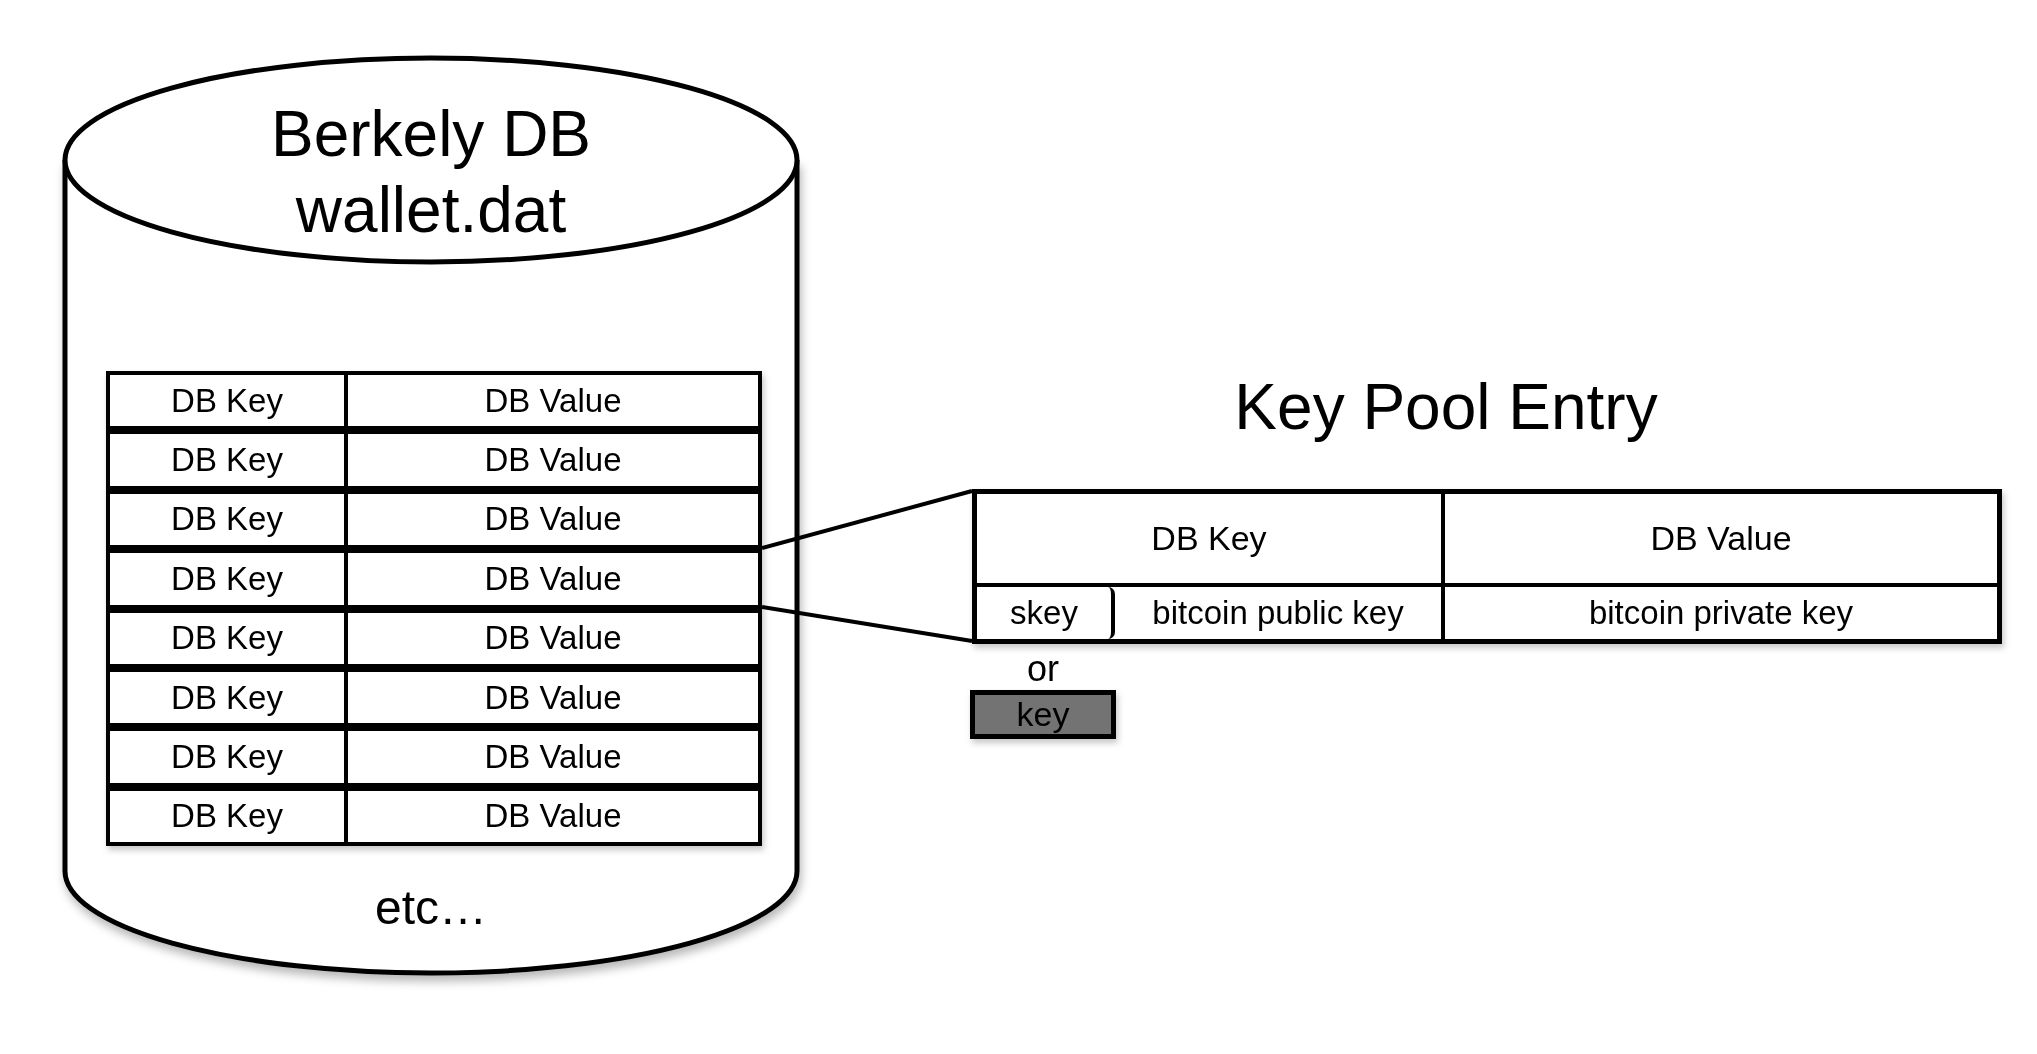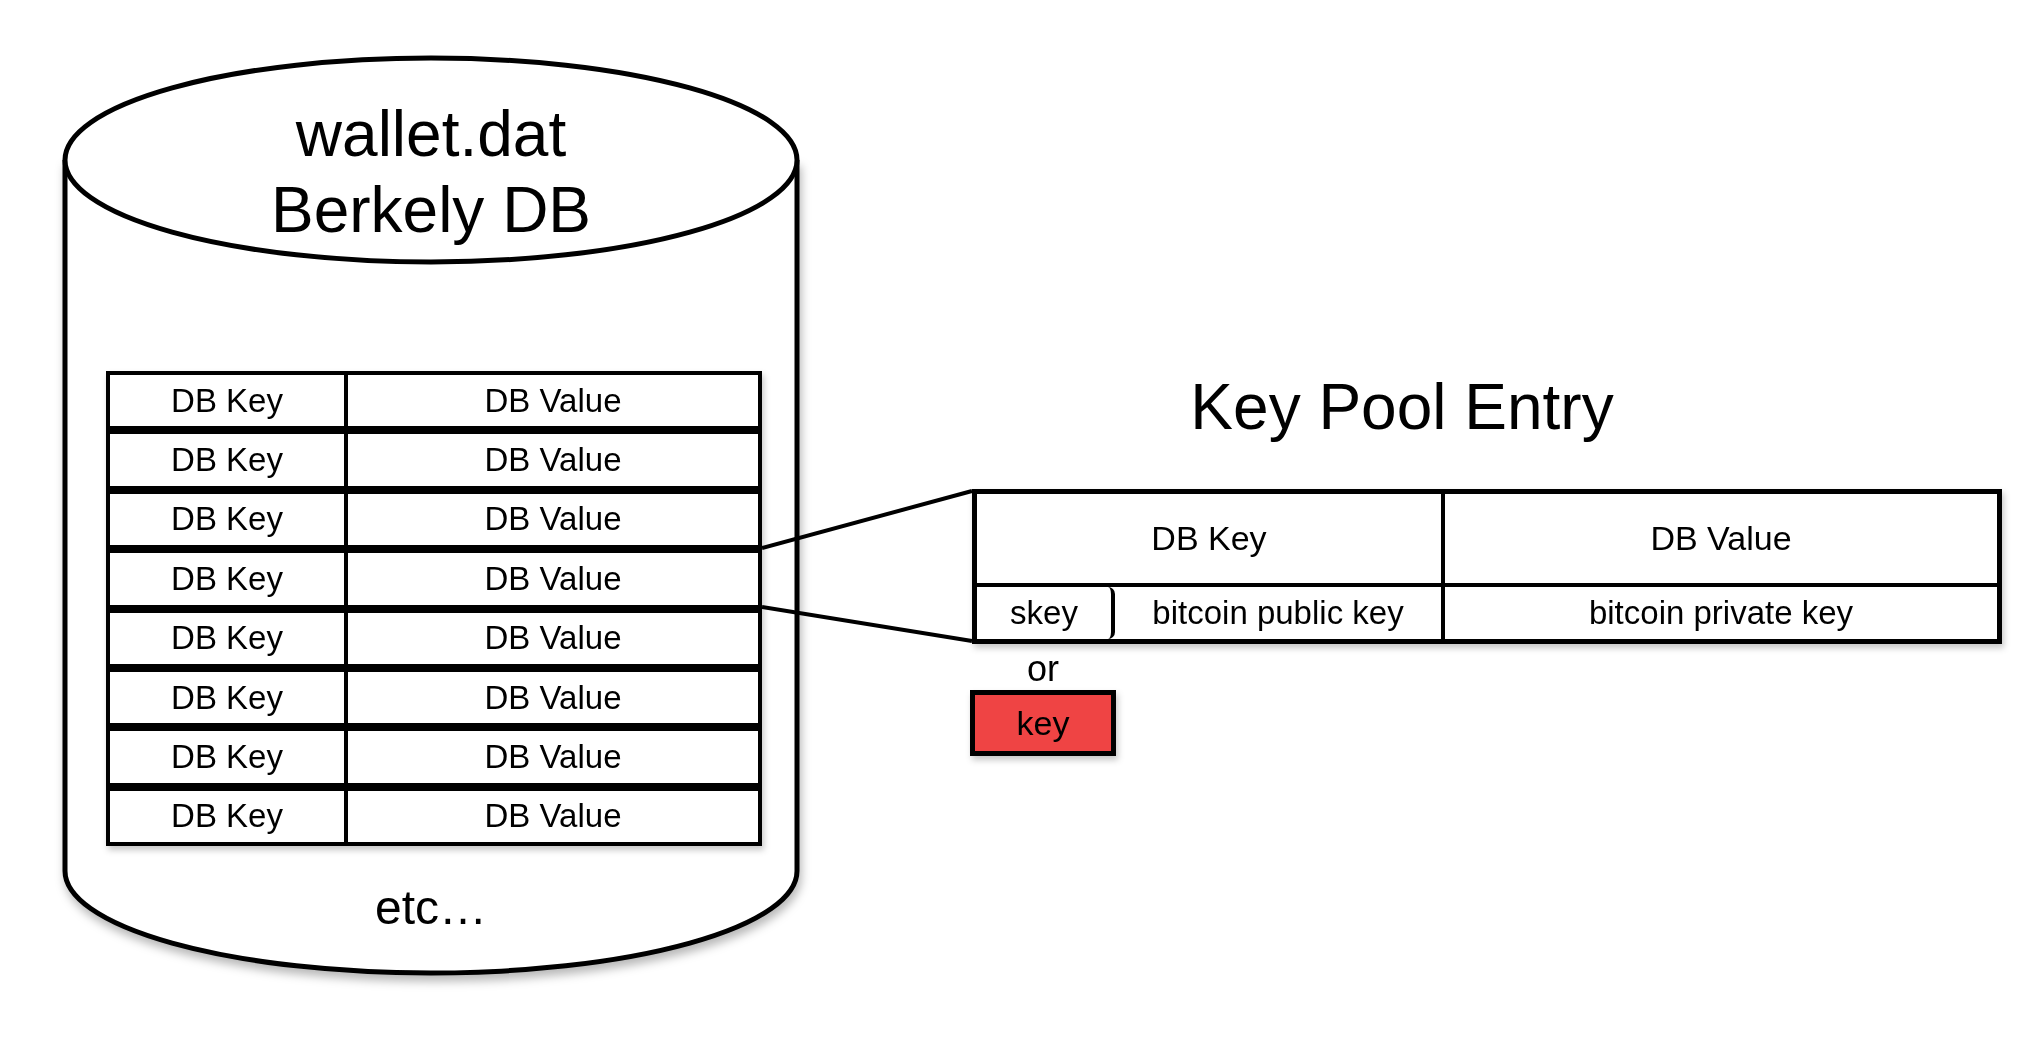--- a/index.html
+++ b/index.html
@@ -35,21 +35,21 @@
   .wkey{width:238px;border-right:4px solid #000;}
   .wval{flex:1;}
 
   .etc-label{
     position:absolute;left:62px;top:880px;width:738px;
     text-align:center;font-size:48px;
   }
 
   
   .kp-title{
-    position:absolute;left:1092px;top:372px;width:620px;
+    position:absolute;left:1136px;top:372px;width:620px;
     text-align:center;font-size:64px;line-height:70px;
   }
   .kp-table{
     position:absolute;left:972px;top:489px;width:1030px;height:155px;
     box-sizing:border-box;border:5px solid #000;background:#fff;
     display:grid;grid-template-columns:138px 330px 1fr;grid-template-rows:93px 1fr;
     filter:drop-shadow(2px 4px 3px rgba(0,0,0,0.22));
   }
   .kp-cell{
     box-sizing:border-box;display:flex;align-items:center;justify-content:center;
@@ -59,22 +59,22 @@
   .kp-hval{grid-column:3;grid-row:1;border-bottom:4px solid #000;font-size:34px;}
   .kp-skey{grid-column:1;grid-row:2;border-right:4px solid #000;border-radius:7px;}
   .kp-pub {grid-column:2;grid-row:2;border-right:4px solid #000;}
   .kp-priv{grid-column:3;grid-row:2;}
 
   .or-label{
     position:absolute;left:970px;top:648px;width:146px;
     text-align:center;font-size:36px;
   }
   .key-box{
-    position:absolute;left:970px;top:690px;width:146px;height:66px;
-    box-sizing:border-box;border:5px solid #000;background:#ef4444;
+    position:absolute;left:970px;top:690px;width:146px;height:49px;
+    box-sizing:border-box;border:5px solid #000;background:#737373;
     display:flex;align-items:center;justify-content:center;font-size:34px;
     filter:drop-shadow(2px 4px 3px rgba(0,0,0,0.22));
   }
 </style>
 </head>
 <body>
 
 <div class="stage">
 
   <svg class="shapes" viewBox="0 0 2037 1054">
@@ -86,22 +86,22 @@
 
     <path d="M 65 160 L 65 871 A 366 102 0 0 0 797 871 L 797 160" fill="#ffffff" stroke="#000000" stroke-width="5" filter="url(#softshadow)"></path>
 
     <ellipse cx="431" cy="160" rx="366" ry="102" fill="#ffffff" stroke="#000000" stroke-width="5"></ellipse>
 
     <line x1="762" y1="548" x2="972" y2="491" stroke="#000000" stroke-width="4"></line>
     <line x1="762" y1="607" x2="972" y2="641" stroke="#000000" stroke-width="4"></line>
   </svg>
 
   <div class="cyl-title">
+    <div>Berkely DB</div>
     <div>wallet.dat</div>
-    <div>Berkely DB</div>
   </div>
 
   <div class="wallet-table">
     <div class="wrow">
       <div class="wcell wkey">DB Key</div>
       <div class="wcell wval">DB Value</div>
     </div>
     <div class="wrow">
       <div class="wcell wkey">DB Key</div>
       <div class="wcell wval">DB Value</div>

